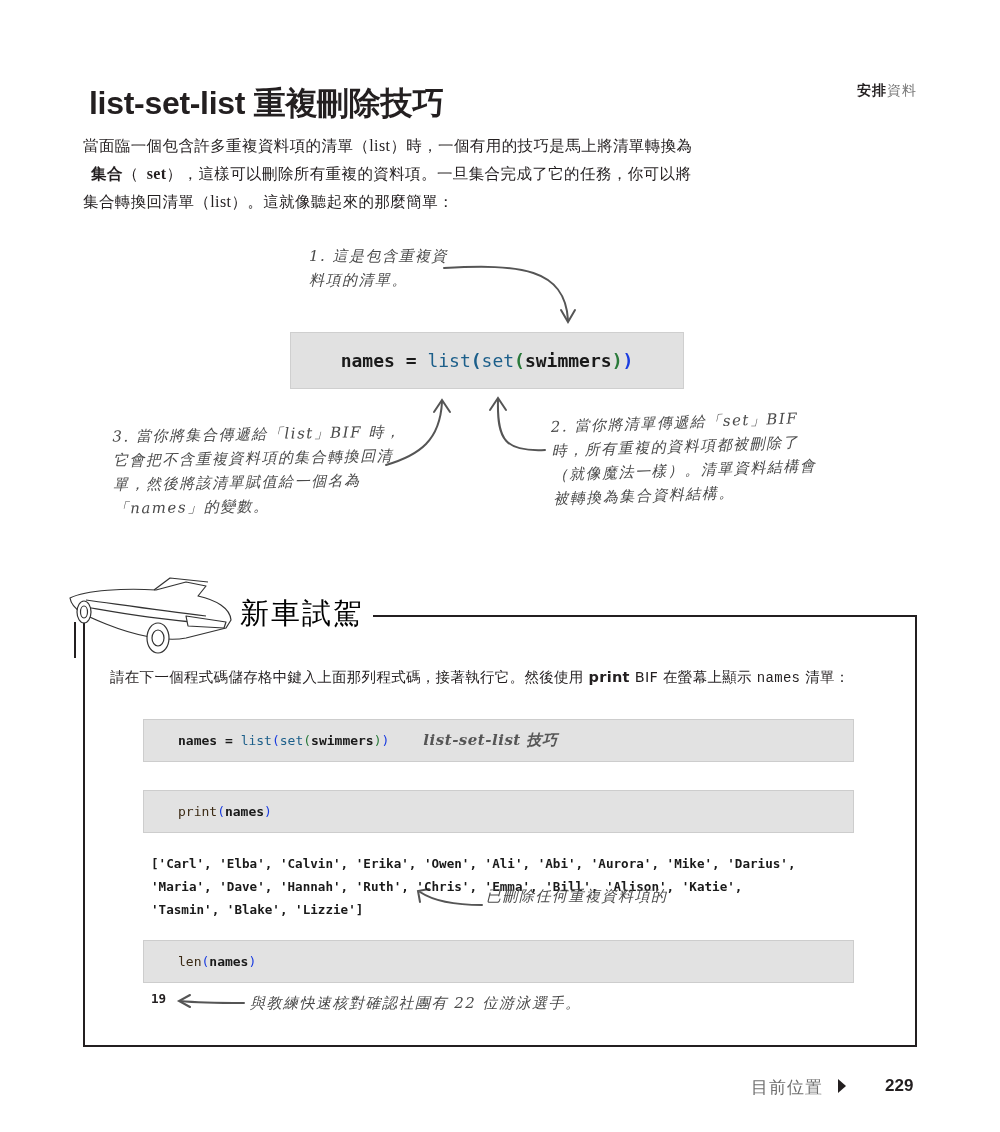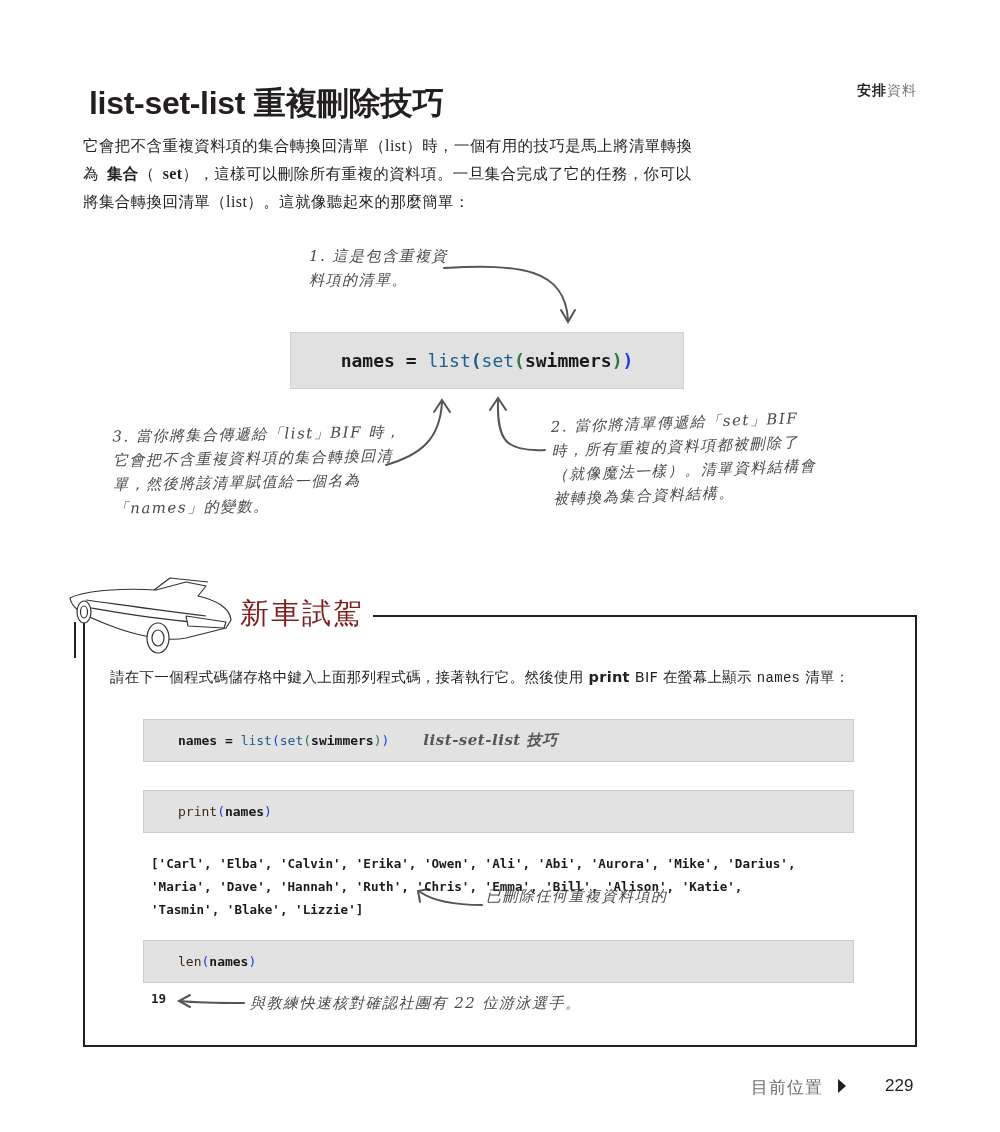--- a/index.html
+++ b/index.html
@@ -55,21 +55,21 @@
 
     
     .td-frame {
       left: 83px; top: 615px; width: 834px; height: 432px; box-sizing: border-box;
       border-left: 2px solid #231f20; border-right: 2px solid #231f20; border-bottom: 2px solid #231f20;
     }
     .td-topline { left: 373px; top: 615px; width: 544px; height: 2px; background: #231f20; }
     .car { left: 66px; top: 576px; }
     .td-title {
       left: 240px; top: 594px; font-size: 29px; letter-spacing: 2px;
-      font-family: "DejaVu Sans", sans-serif; color: #7f1d1d;
+      font-family: "DejaVu Sans", sans-serif; color: #000000;
     }
     .td-instr {
       left: 110px; top: 664px; width: 790px; font-size: 14.5px; line-height: 26px; color: #231f20;
       letter-spacing: 0.3px;
     }
     .td-instr b { font-weight: bold; }
     .td-instr .mono { font-family: "Liberation Mono", "DejaVu Sans Mono", monospace; font-size: 14px; }
 
     .cell {
       left: 143px; width: 711px; height: 43px; background: #e2e2e2; border: 1px solid #cdcdcd;
@@ -95,33 +95,33 @@
     .ann-out { left: 486px; top: 884px; width: 220px; }
     .len-out {
       left: 151px; top: 991px; font-family: "DejaVu Sans Mono", monospace; font-size: 12.6px; font-weight: bold;
     }
     .ann-len { left: 250px; top: 991px; width: 400px; }
 
     
     .footer-label { left: 751px; top: 1076px; font-size: 17px; color: #6f6f6f; letter-spacing: 1px; }
     .footer-tri { left: 838px; top: 1079px; width: 0; height: 0;
       border-top: 7px solid transparent; border-bottom: 7px solid transparent; border-left: 8px solid #231f20; }
-    .page-num { left: 885px; top: 1076px; font-size: 17px; font-weight: normal; font-family: "Liberation Sans", sans-serif; }
+    .page-num { left: 885px; top: 1076px; font-size: 17px; font-weight: bold; font-family: "Liberation Sans", sans-serif; }
   </style>
 </head>
 <body>
 
 <div class="abs running-head">
   <span class="strong">安排</span><span class="light">資料</span>
 </div>
 
 <div class="abs page-title">list-set-list 重複刪除技巧</div>
 
 <div class="abs intro">
-  <span>它會把不含重複資料項的集合轉換回清單（</span><span class="mono-ser">list</span><span>）時，一個有用的技巧是馬上將清單轉換為</span><b>集合</b><span>（</span><b class="mono-ser">set</b><span>），這樣可以刪除所有重複的資料項。一旦集合完成了它的任務，你可以將集合轉換回清單（</span><span class="mono-ser">list</span><span>）。這就像聽起來的那麼簡單：</span>
+  <span>當面臨一個包含許多重複資料項的清單（</span><span class="mono-ser">list</span><span>）時，一個有用的技巧是馬上將清單轉換為</span><b>集合</b><span>（</span><b class="mono-ser">set</b><span>），這樣可以刪除所有重複的資料項。一旦集合完成了它的任務，你可以將集合轉換回清單（</span><span class="mono-ser">list</span><span>）。這就像聽起來的那麼簡單：</span>
 </div>
 
 <svg class="arrows" width="1000" height="1132">
 
   <g fill="none" stroke="#555" stroke-width="2" stroke-linecap="round">
     <path d="M444 268 C 520 264, 565 268, 568 320"></path>
     <path d="M561 310 L568 322 L575 310"></path>
   </g>
 
   <g fill="none" stroke="#555" stroke-width="2" stroke-linecap="round">

